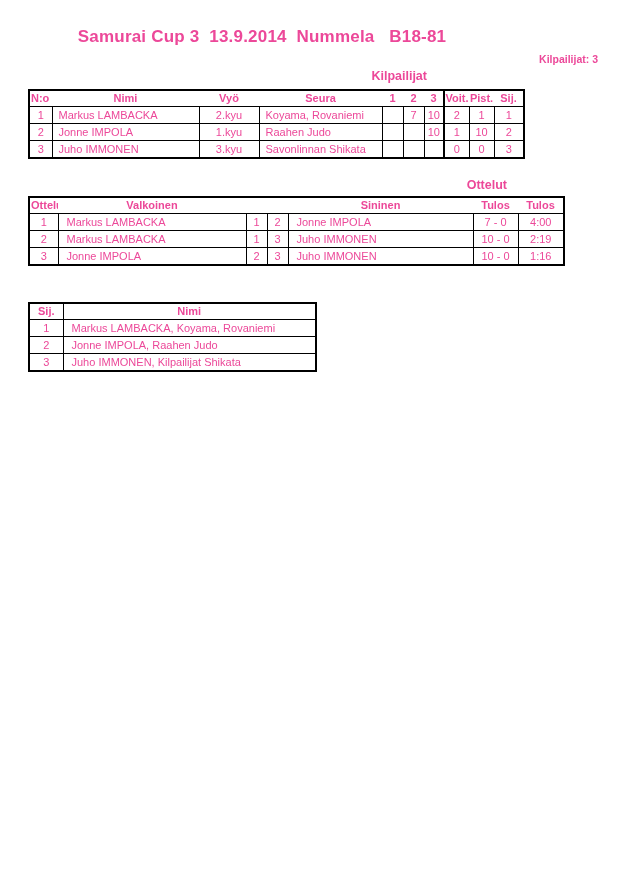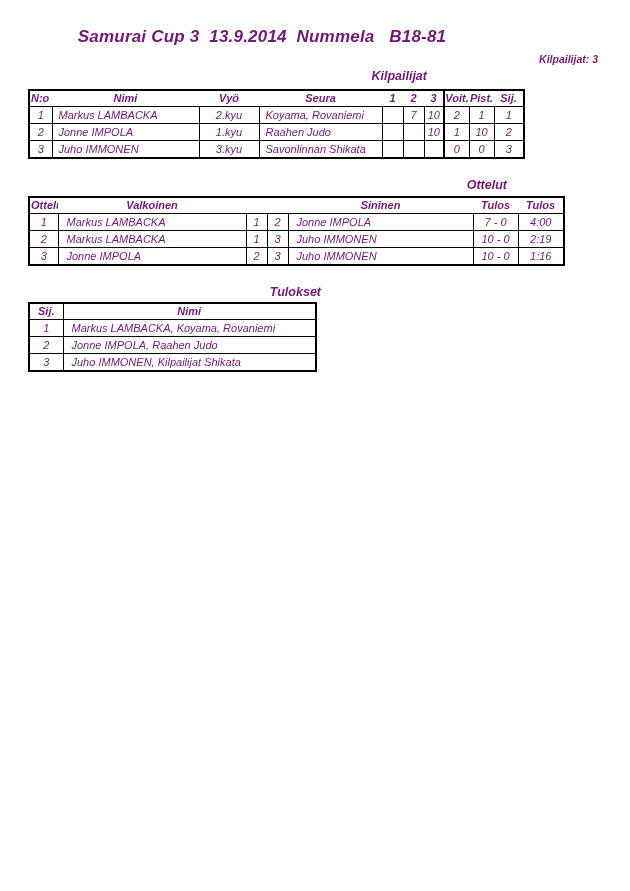--- a/index.html
+++ b/index.html
@@ -1,18 +1,18 @@
 <!DOCTYPE html>
 <html><head>
 <meta charset="utf-8">
 <style>
   html, body { margin:0; padding:0; background:#ffffff; }
   .sheet {
     position:relative; width:630px; height:891px; background:#ffffff;
-    color:#701a75; font-family:"Liberation Sans", sans-serif; overflow:hidden;font-style:italic;
+    color:#ec4899; font-family:"Liberation Sans", sans-serif; overflow:hidden;
   }
   .main-title {
     position:absolute; top:27px; left:0; width:524px; text-align:center;
     font-size:17px; font-weight:bold; white-space:pre; letter-spacing:0.2px;
   }
   .count-label {
     position:absolute; top:53px; right:32px; font-size:10.5px; font-weight:bold;
   }
   .section-heading {
     position:absolute; text-align:right; font-size:12.5px; font-weight:bold;
@@ -167,21 +167,20 @@
       <td class="al8">Jonne IMPOLA</td>
       <td>2</td>
       <td>3</td>
       <td class="al8">Juho IMMONEN</td>
       <td>10 - 0</td>
       <td>1:16</td>
     </tr>
   </tbody>
     </table>
 
-  <div class="section-heading" id="h-tulokset">Tulokset</div>
 
   <table id="t3">
     <colgroup>
       <col style="width:34px">
         <col style="width:253px">
     </colgroup>
     <tbody>
         <tr>
       <th>Sij.</th>
       <th>Nimi</th>

